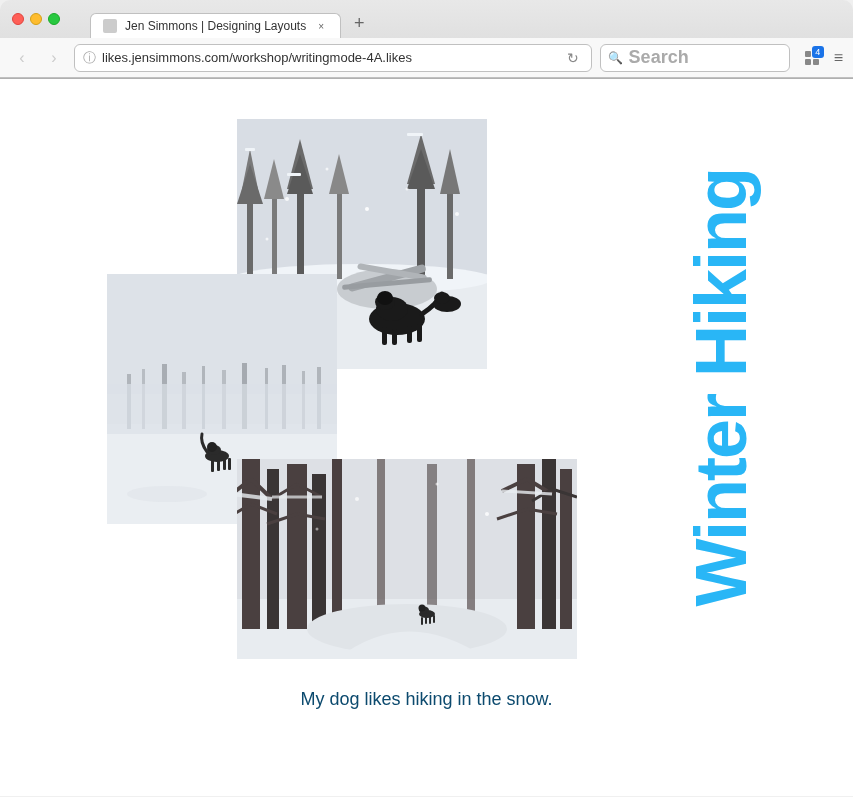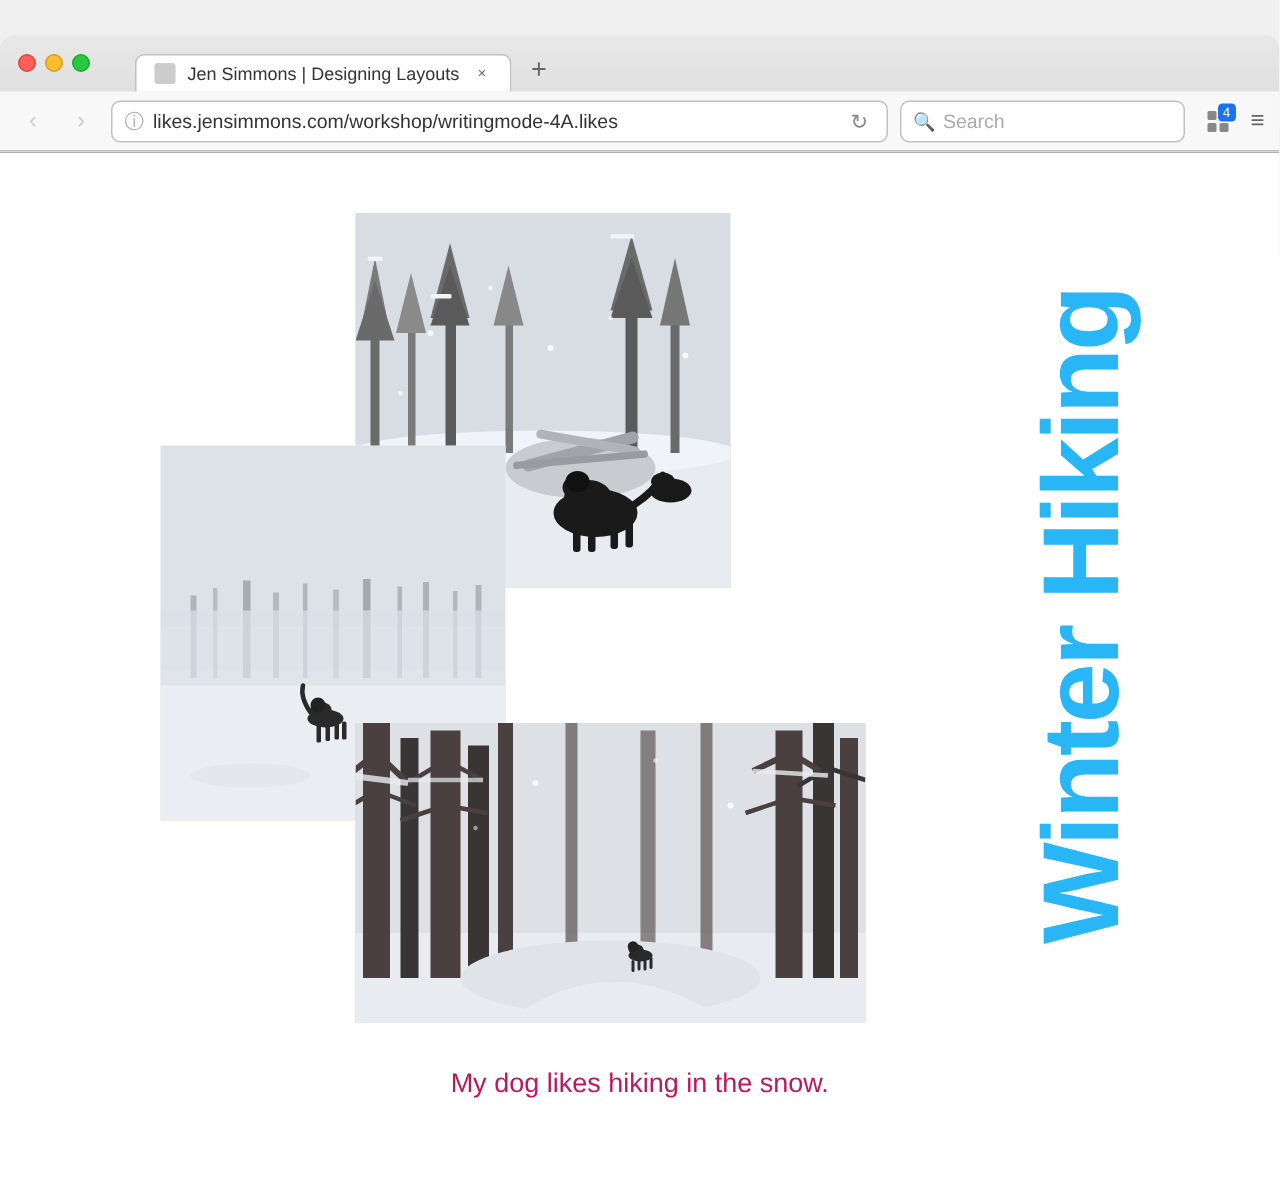--- a/index.html
+++ b/index.html
@@ -11,21 +11,20 @@
       height: 797px;
       overflow: hidden;
     }
 
     
     .browser-chrome {
       background: linear-gradient(to bottom, #e8e8e8, #d8d8d8);
       border-bottom: 1px solid #b0b0b0;
       border-radius: 10px 10px 0 0;
       overflow: hidden;
-      margin-top: 23px;
     }
 
     .title-bar {
       display: flex;
       align-items: center;
       padding: 8px 10px 0;
       height: 38px;
       position: relative;
     }
 
@@ -180,22 +179,23 @@
       gap: 5px;
       width: 190px;
     }
 
     .search-icon {
       color: #aaa;
       font-size: 12px;
     }
 
     .search-text {
-      font-size: 13px;
+      font-size: 18px;
       color: #aaa;
+      font-weight: bold;
     }
 
     .extensions-btn {
       width: 28px;
       height: 28px;
       background: none;
       border: none;
       cursor: pointer;
       display: flex;
       align-items: center;
@@ -293,21 +293,21 @@
       font-weight: 900;
       color: #29b6f6;
       line-height: 1.0;
       letter-spacing: -2px;
       white-space: nowrap;
     }
 
     .caption {
       text-align: center;
       font-size: 18px;
-      color: #be185d;
+      color: #0c4a6e;
       margin-top: 10px;
     }
 
     
     .photo-svg {
       width: 100%;
       height: 100%;
     }
   </style>
 </head>

